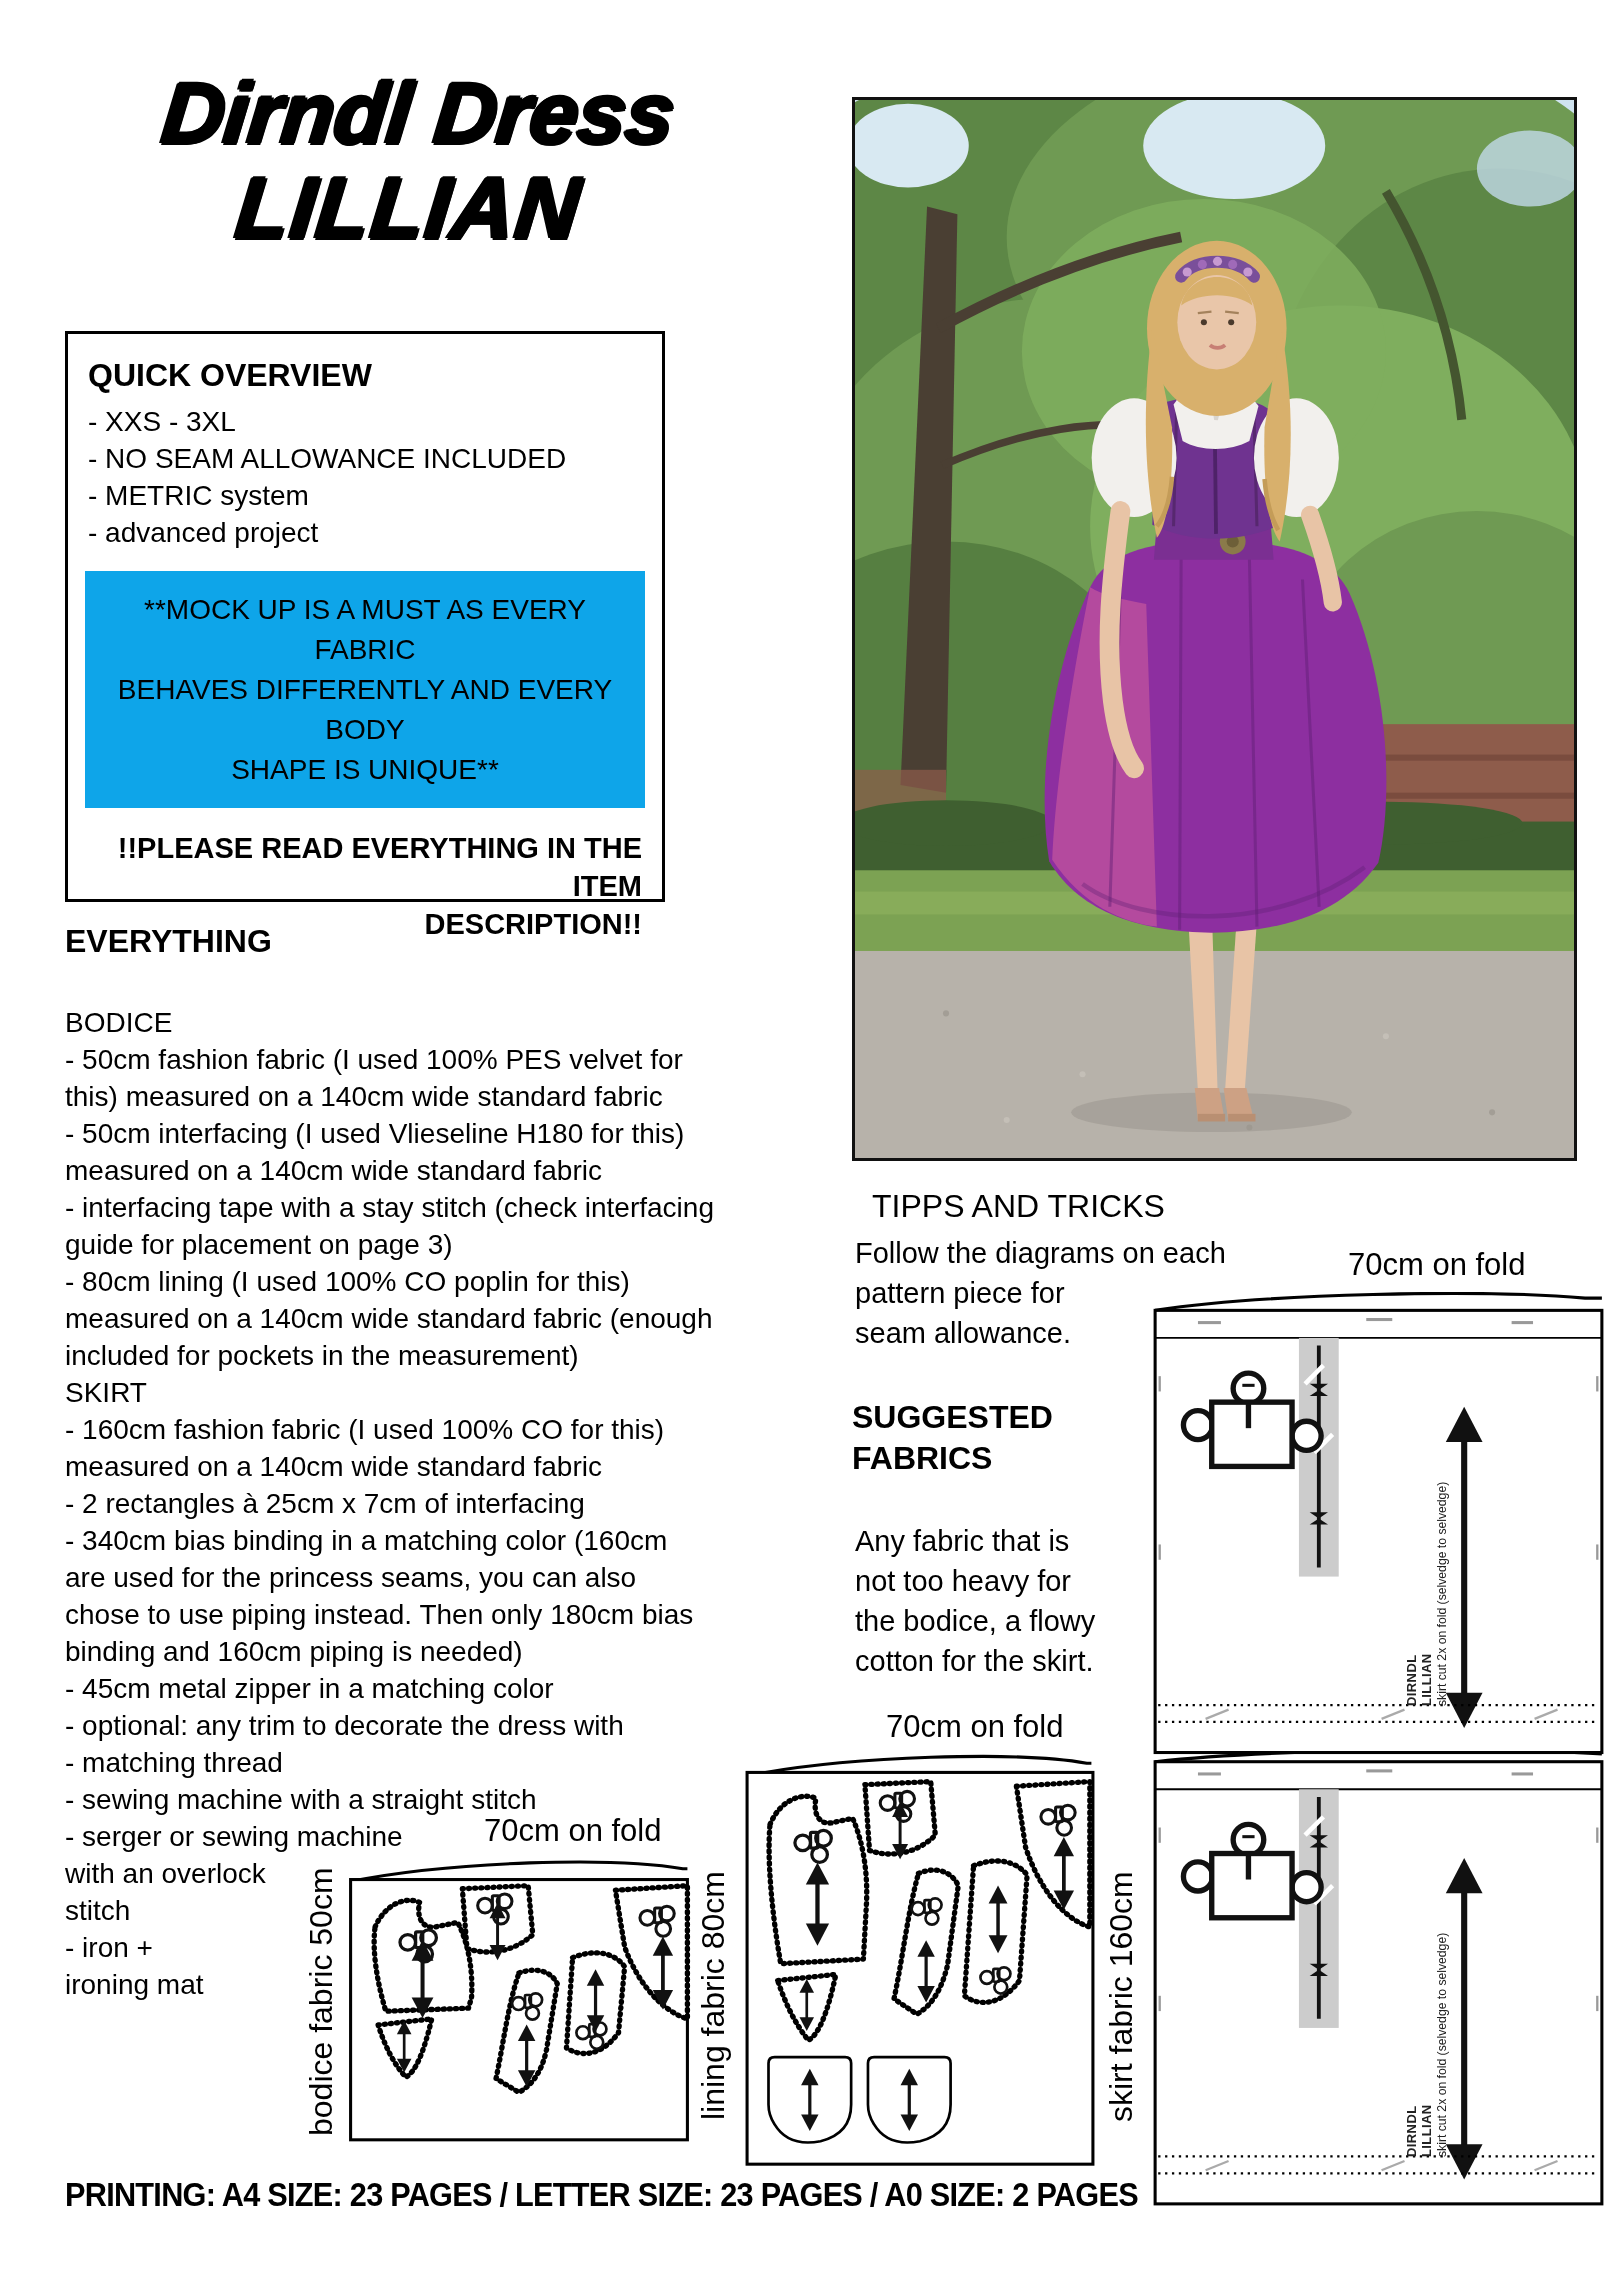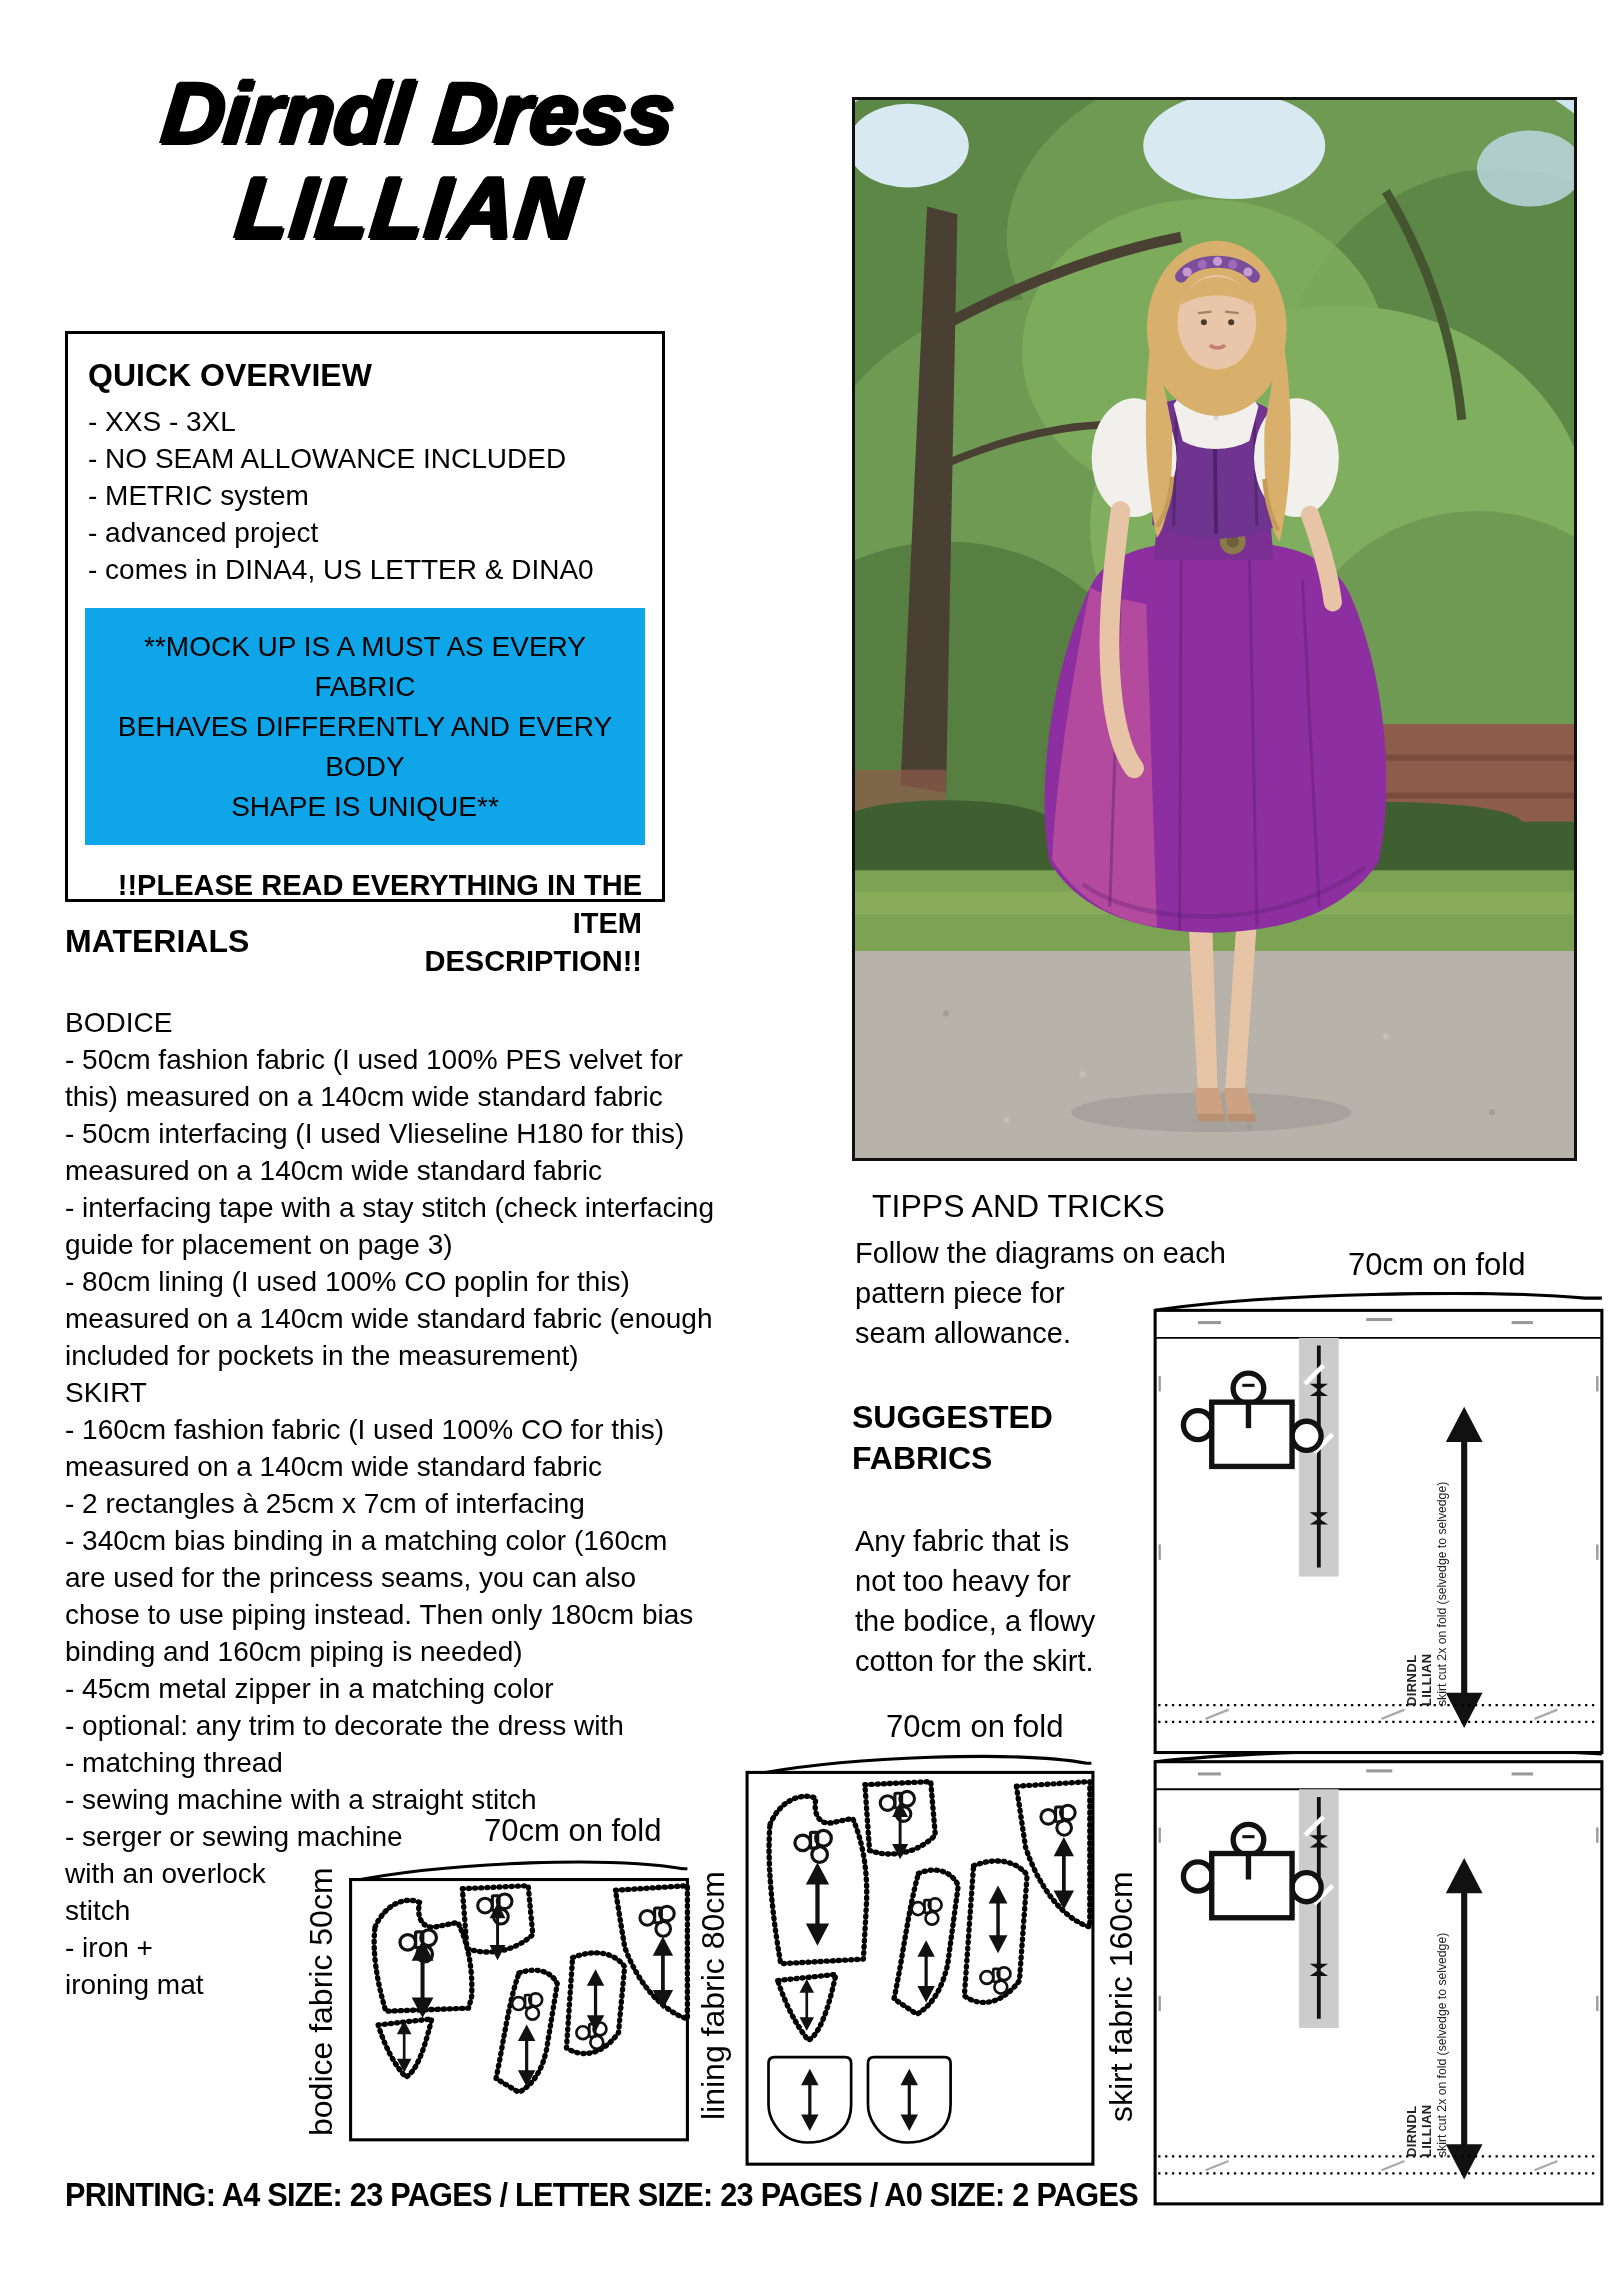--- a/index.html
+++ b/index.html
@@ -106,21 +106,20 @@
     <div class="title-line2">LILLIAN</div>
   </div>
 
   <div class="overview-box">
     <div class="ov-heading">QUICK OVERVIEW</div>
     <div>
         <div class="ov-line">- XXS - 3XL</div>
         <div class="ov-line">- NO SEAM ALLOWANCE INCLUDED</div>
         <div class="ov-line">- METRIC system</div>
         <div class="ov-line">- advanced project</div>
-        <div class="ov-line">- comes in DINA4, US LETTER &amp; DINA0</div>
       </div>
     <div class="gray-note">
         <div class="note-line">**MOCK UP IS A MUST AS EVERY FABRIC</div>
         <div class="note-line">BEHAVES DIFFERENTLY AND EVERY BODY</div>
         <div class="note-line">SHAPE IS UNIQUE**</div>
       </div>
     <div class="warn-note">
         <div class="warn-line">!!PLEASE READ EVERYTHING IN THE ITEM</div>
         <div class="warn-line">DESCRIPTION!!</div>
       </div>
@@ -227,21 +226,21 @@
         <path d="M430,232 C448,206 506,206 526,232" stroke="#7a4f9a" stroke-width="16" stroke-linecap="round" fill="none"></path>
         <circle cx="438" cy="226" r="6" fill="#c79ad1"></circle>
           <circle cx="458" cy="216" r="6" fill="#a06ab8"></circle>
         <circle cx="478" cy="212" r="6" fill="#c79ad1"></circle>
           <circle cx="498" cy="216" r="6" fill="#a06ab8"></circle>
         <circle cx="518" cy="226" r="6" fill="#c79ad1"></circle>
       </g>
     </svg>
   </div>
 
-  <div class="materials-heading">MATERIALS</div>
+  <div class="materials-heading">EVERYTHING</div>
   <div class="materials-lines">
       <div class="ml">BODICE</div>
       <div class="ml">- 50cm fashion fabric (I used 100% PES velvet for</div>
       <div class="ml">this) measured on a 140cm wide standard fabric</div>
       <div class="ml">- 50cm interfacing (I used Vlieseline H180 for this)</div>
       <div class="ml">measured on a 140cm wide standard fabric</div>
       <div class="ml">- interfacing tape with a stay stitch (check interfacing</div>
       <div class="ml">guide for placement on page 3)</div>
       <div class="ml">- 80cm lining (I used 100% CO poplin for this)</div>
       <div class="ml">measured on a 140cm wide standard fabric (enough</div>

